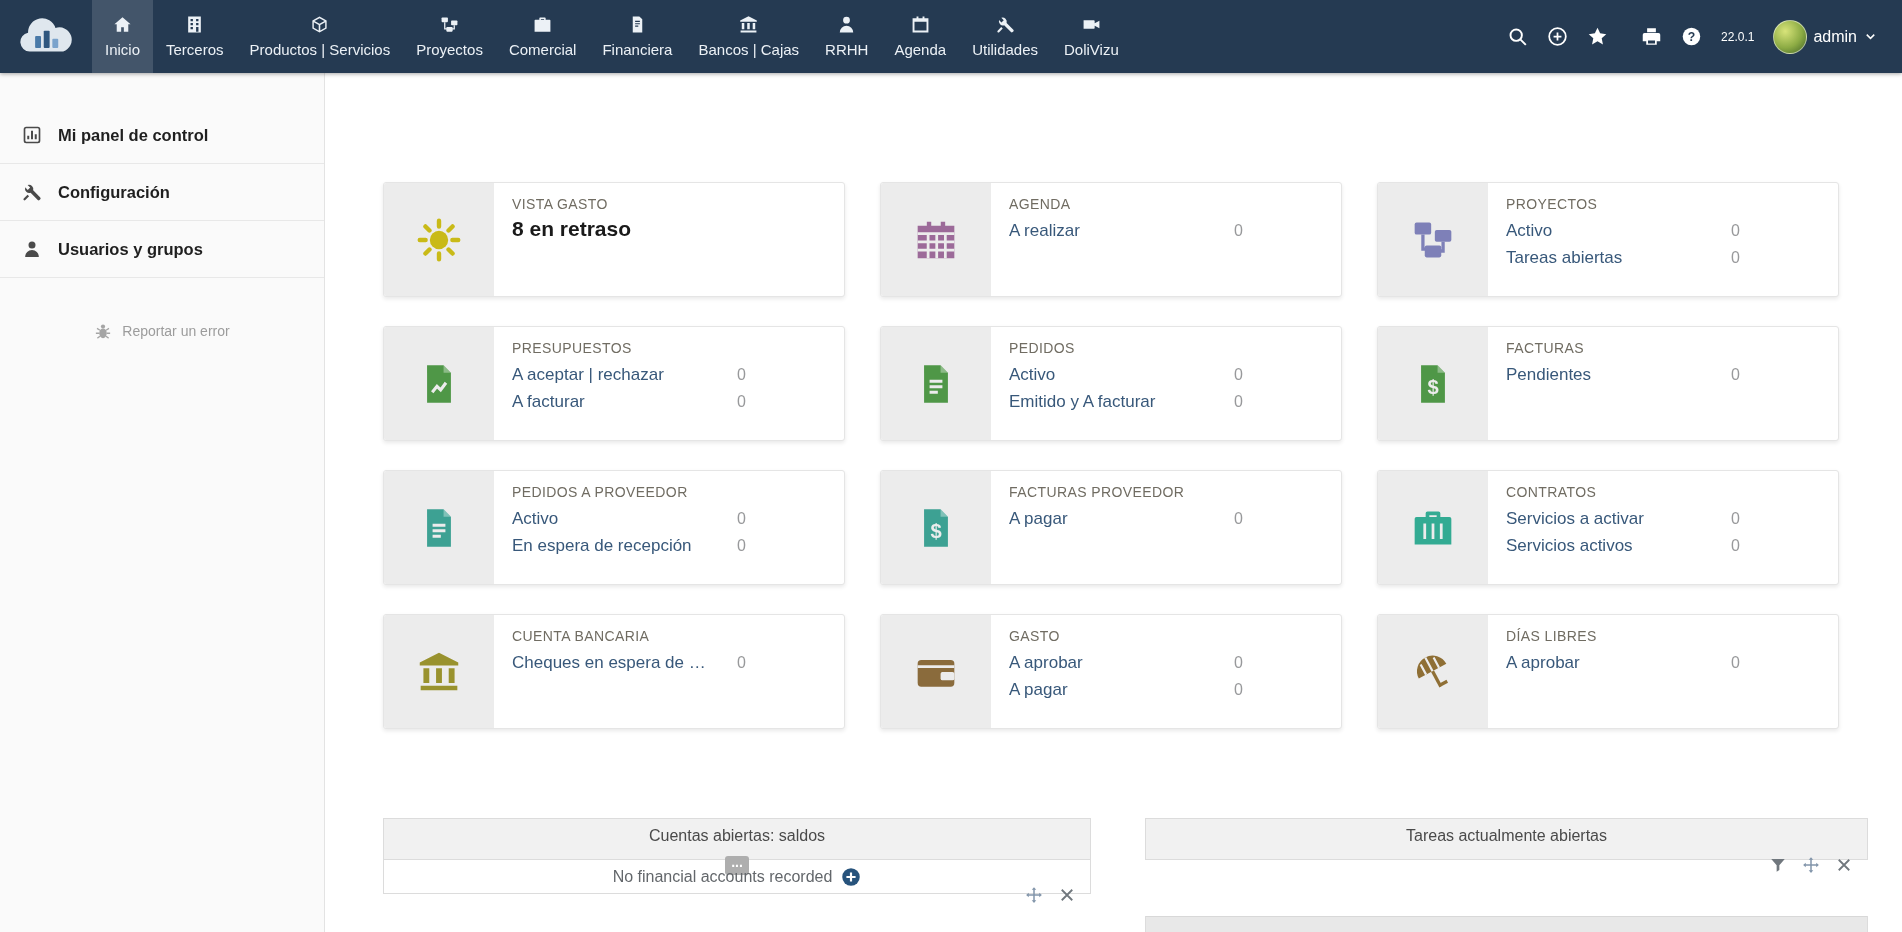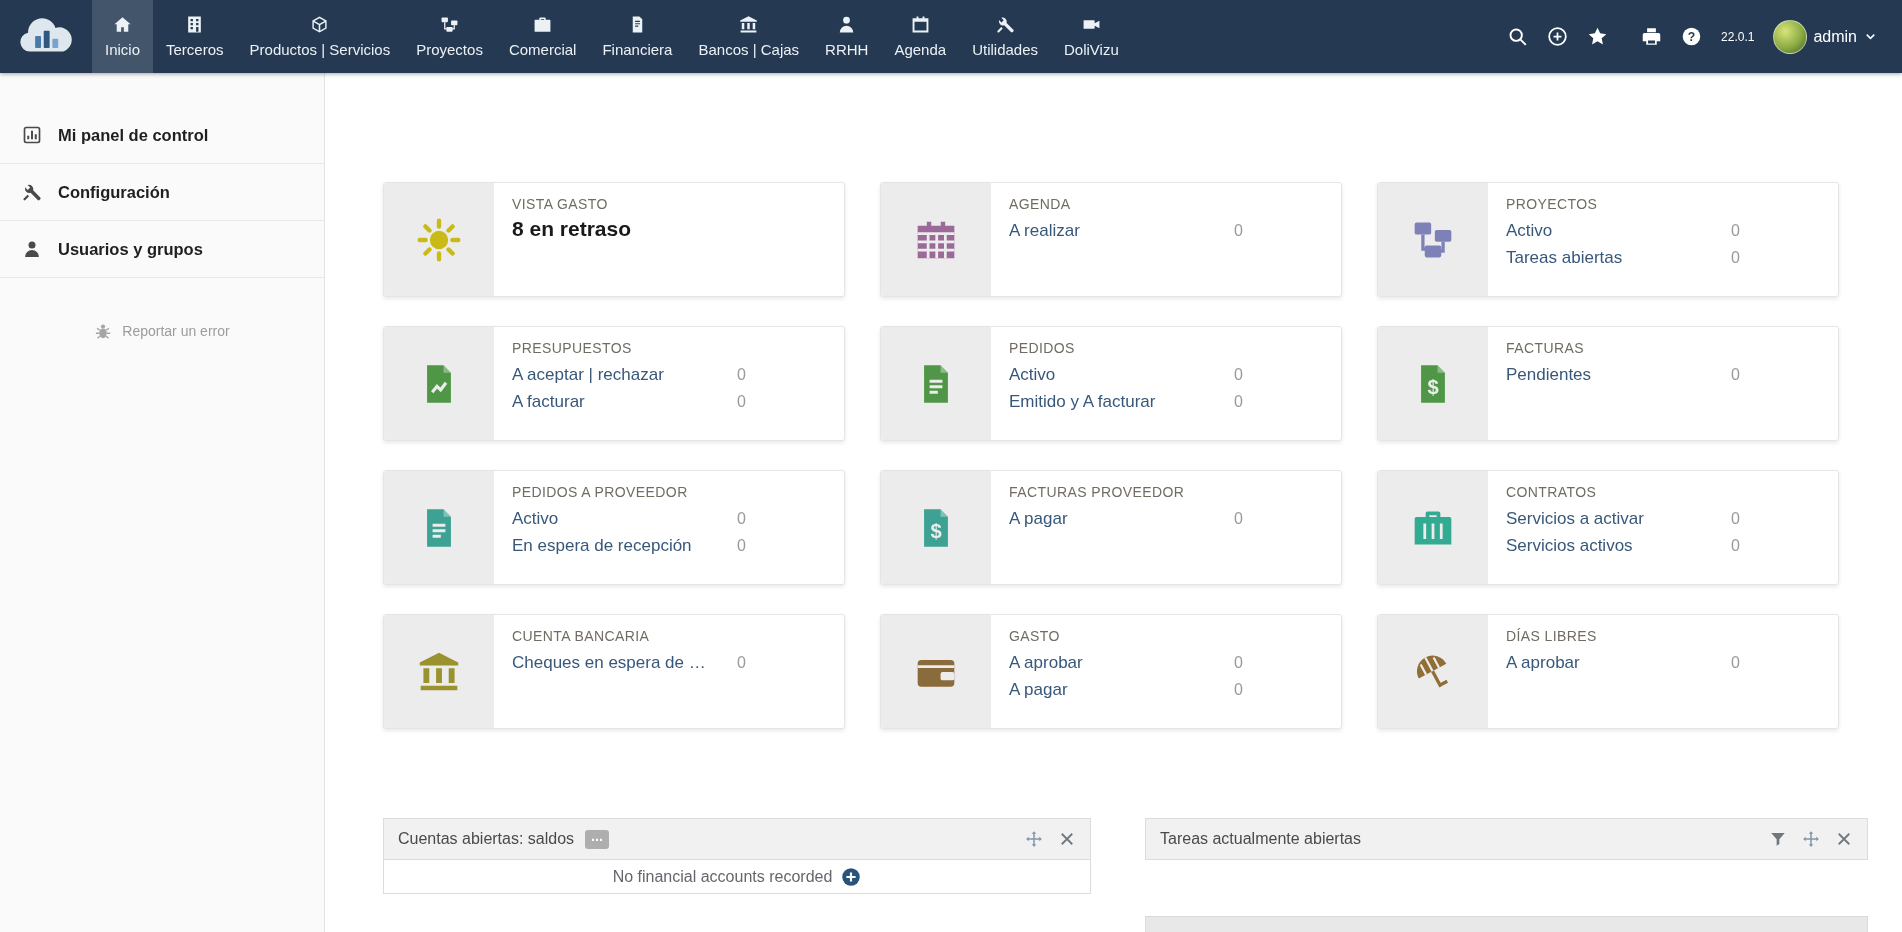--- a/index.html
+++ b/index.html
@@ -58,21 +58,21 @@
   .card-row { display:flex; align-items:center; height:27px; font-size:17px; }
   .card-row a { color:#38587a; text-decoration:none; flex:1; min-width:0;
                 white-space:nowrap; overflow:hidden; text-overflow:ellipsis; }
   .card-row .val { width:36px; text-align:right; color:#98999b; margin-right:84px; font-size:16px; }
 
   
   .widget { position:absolute; top:818px; background:#fff; }
   .widget-accounts { left:383px; width:708px; }
   .widget-tasks { left:1145px; width:723px; }
   .w-header { height:42px; background:#f1f1f1; border:1px solid #dcdcdc;
-              display:flex; align-items:center; gap:11px; padding:8px 14px; }
+              display:flex; align-items:center; gap:11px; padding:8px 14px;flex-direction:column; }
   .w-title { font-size:16px; color:#4a4a4a; }
   .more-badge { background:#aeaeae; color:#fff; border-radius:3px; font-size:14px;
                 font-weight:700; line-height:9px; padding:2px 6px 8px; cursor:pointer; }
   .w-actions { margin-left:auto; display:flex; align-items:center; gap:15px; }
   .waction { cursor:pointer; display:inline-flex; }
   .waction svg { width:18px; height:18px; display:block; }
   .waction.move { color:#8295aa; }
   .waction.close { color:#70777d; }
   .waction.filter { color:#70777d; }
   .w-body { border:1px solid #dcdcdc; border-top:none; height:34px;

